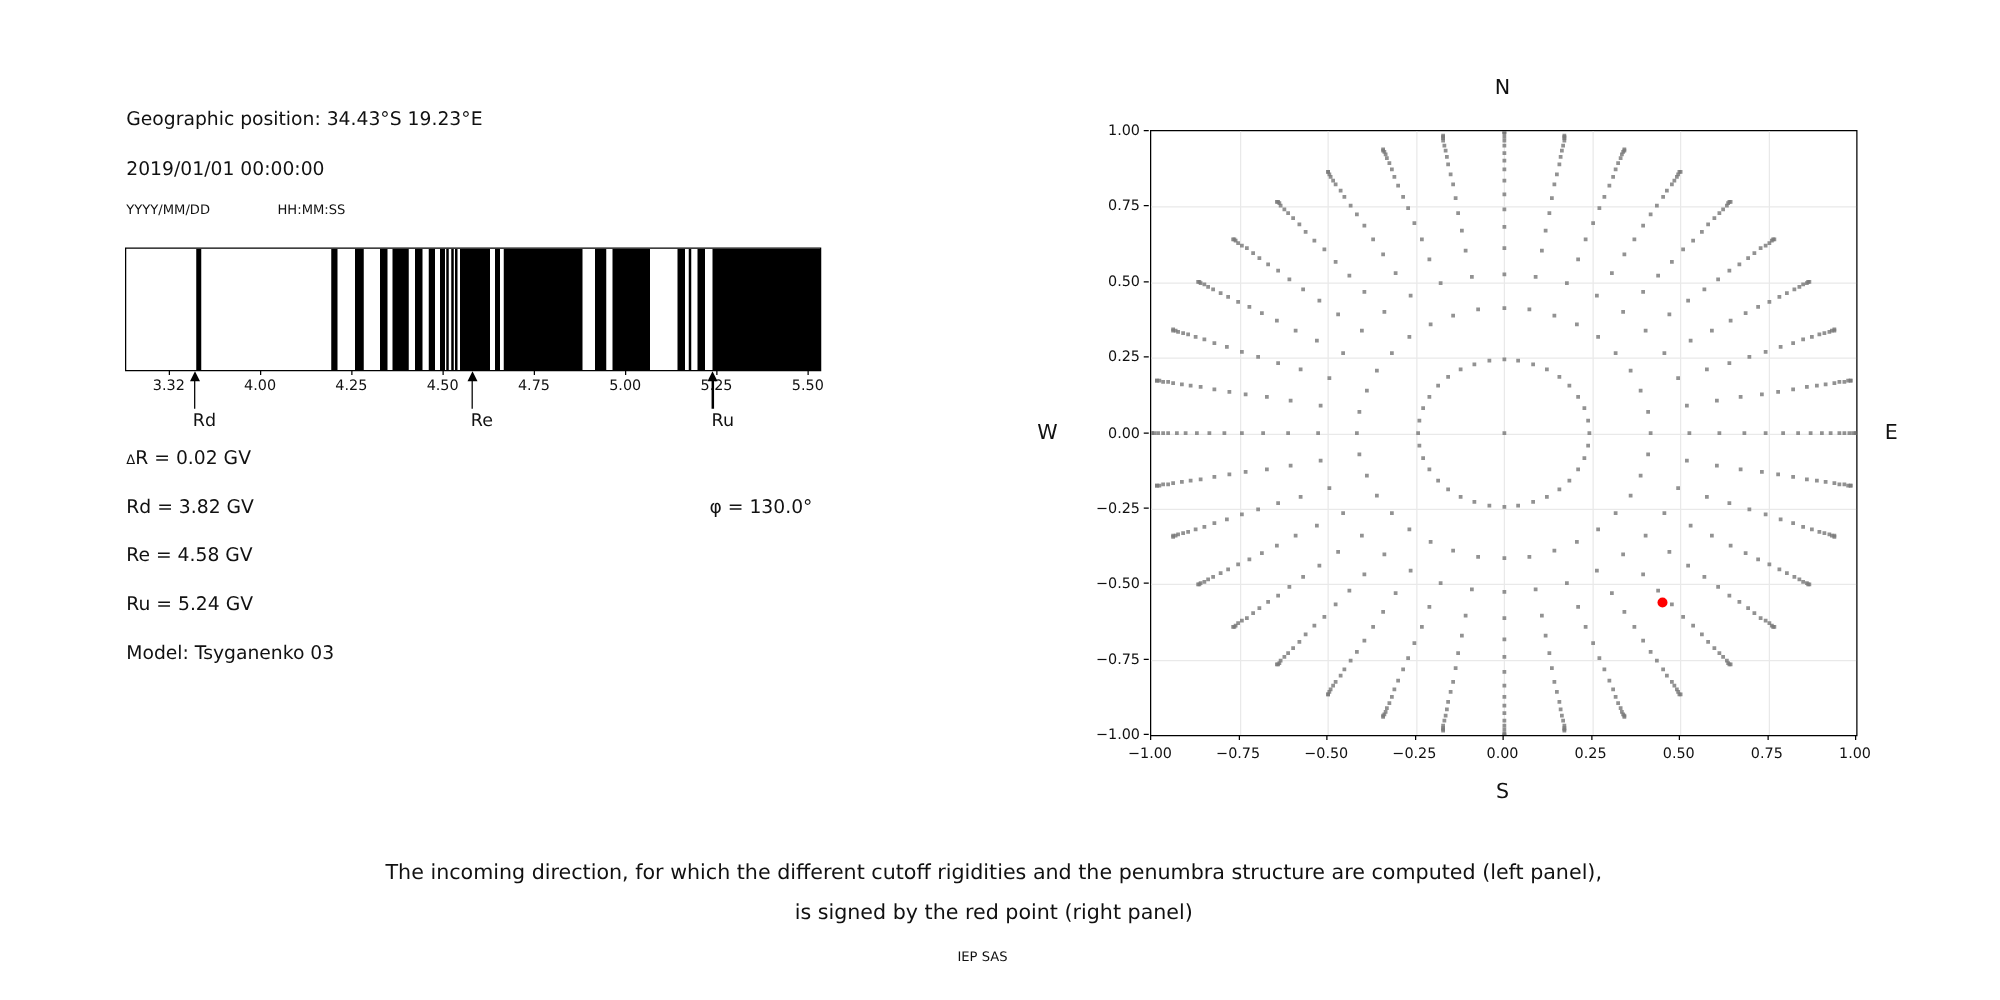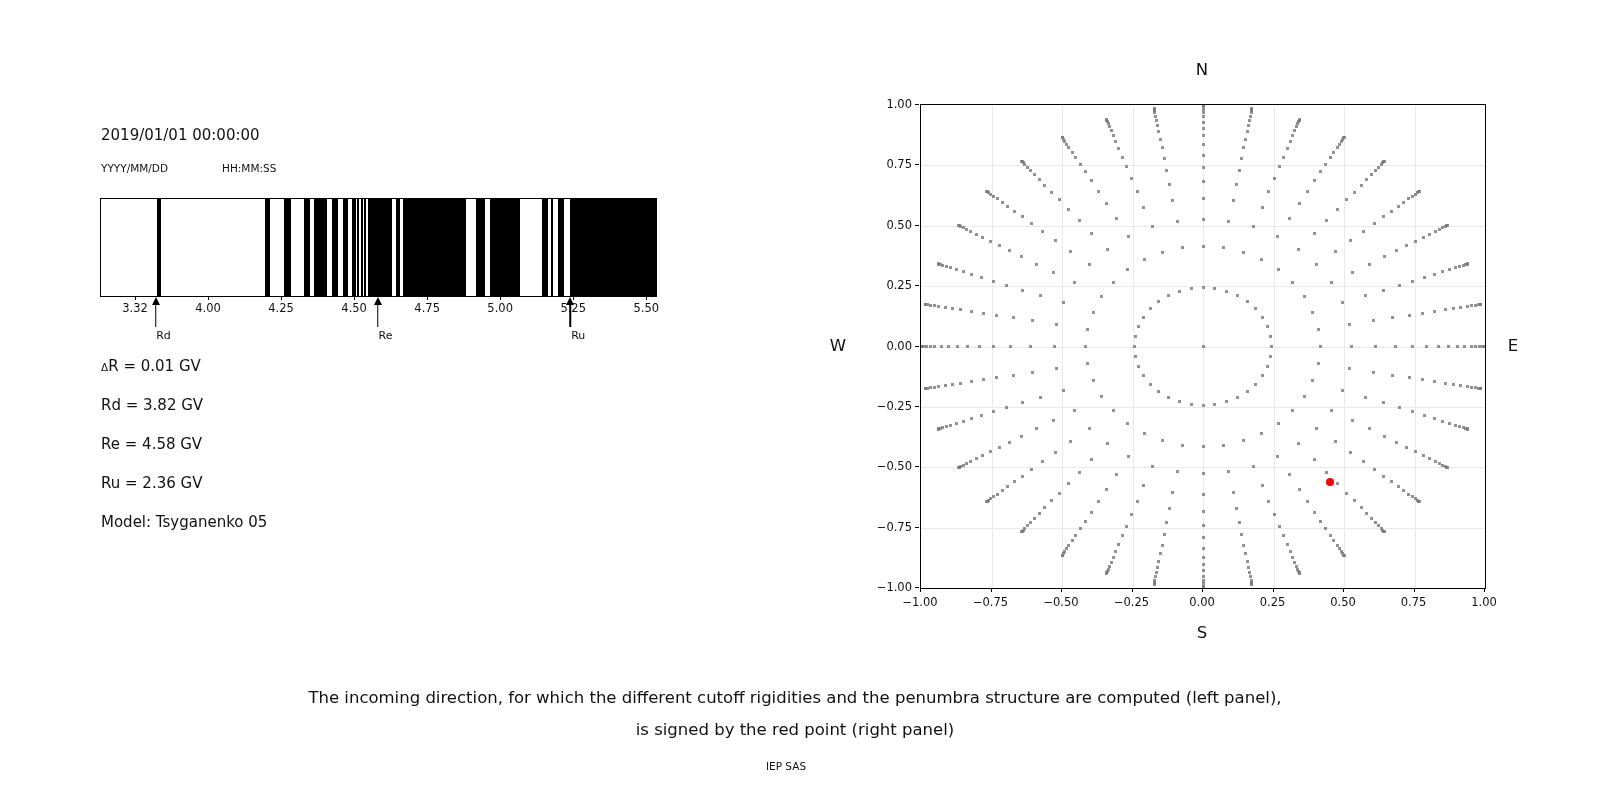--- a/index.html
+++ b/index.html
@@ -14,21 +14,21 @@
   .band{position:absolute;top:0;height:100%;background:#000;}
   #bc-ticks{left:100px;top:296px;width:555px;height:5px;}
   .bc-tick{position:absolute;top:0;width:1px;height:4px;background:#000;}
   #bc-ticklabels{left:100px;top:301px;width:555px;height:16px;}
   .bc-ticklabel{position:absolute;top:0;transform:translateX(-50%);font-size:11.5px;white-space:nowrap;}
   #bc-markers{left:100px;top:297px;width:555px;height:52px;}
   .bc-marker{position:absolute;top:0;width:0;height:52px;}
   .arrow-head{position:absolute;left:0;top:0;transform:translateX(-50%);width:0;height:0;
               border-left:4px solid transparent;border-right:4px solid transparent;border-bottom:8px solid #000;}
   .arrow-shaft{position:absolute;left:0;top:7px;transform:translateX(-50%);width:1.5px;height:23px;background:#000;}
-  .bc-marker-label{position:absolute;left:0;top:32px;transform:translateX(-50%);font-size:11px;padding-left:16px;}
+  .bc-marker-label{position:absolute;left:0;top:32px;transform:translateX(-50%);font-size:14px;padding-left:16px;}
   
   .val-row{left:101px;white-space:nowrap;}
   .val-right{width:550px;left:100px;text-align:right;white-space:nowrap;}
   .delta{font-size:70%;}
   
   #sc-box{left:920px;top:104px;width:564px;height:483px;border:1px solid #000;background:#fff;overflow:hidden;}
   .gridline-v{position:absolute;top:0;width:1px;height:100%;background:#e9e9e9;}
   .gridline-h{position:absolute;left:0;height:1px;width:100%;background:#e9e9e9;}
   .dot{position:absolute;width:3px;height:3px;background:#7a7a7a;opacity:0.82;}
   .red-dot{position:absolute;width:8px;height:8px;border-radius:50%;background:#ff0000;}
@@ -44,20 +44,21 @@
   
   #caption1{left:0;top:688px;width:1590px;text-align:center;font-size:16.5px;}
   #caption2{left:0;top:720px;width:1590px;text-align:center;font-size:16.5px;}
   #credit{left:0;top:760px;width:1572px;text-align:center;font-size:10.5px;}
 </style>
 </head>
 <body>
 
 <div id="canvas">
 
+  <div class="abs txt-main" style="left:101px;top:86px;">Geographic position: 34.43°S 19.23°E</div>
   <div class="abs txt-main" style="left:101px;top:126px;">2019/01/01 00:00:00</div>
   <div class="abs txt-small" style="left:101px;top:162px;">YYYY/MM/DD</div>
   <div class="abs txt-small" style="left:222px;top:162px;">HH:MM:SS</div>
 
   <div id="bc-box" class="abs">
       <div class="band" style="left: 56.0842px; width: 4.08947px; background: rgb(0, 0, 0);"></div>
       <div class="band" style="left: 164.455px; width: 4.08947px; background: rgb(0, 0, 0);"></div>
       <div class="band" style="left: 182.858px; width: 7.30263px; background: rgb(0, 0, 0);"></div>
       <div class="band" style="left: 202.721px; width: 5.84211px; background: rgb(0, 0, 0);"></div>
       <div class="band" style="left: 213.237px; width: 12.8526px; background: rgb(0, 0, 0);"></div>
@@ -108,25 +109,26 @@
         <div class="arrow-shaft"></div>
         <div class="bc-marker-label">Re</div>
       </div>
       <div class="bc-marker" style="left: 470.289px;">
         <div class="arrow-head"></div>
         <div class="arrow-shaft"></div>
         <div class="bc-marker-label">Ru</div>
       </div>
     </div>
 
-  <div class="abs txt-main val-row" style="top:357px;"><span class="delta">Δ</span><span>R = 0.01 GV</span></div>
+  <div class="abs txt-main val-row" style="top:357px;"><span class="delta">Δ</span><span>R = 0.02 GV</span></div>
   <div class="abs txt-main val-row" style="top:396px;">Rd = 3.82 GV</div>
   <div class="abs txt-main val-row" style="top:435px;">Re = 4.58 GV</div>
-  <div class="abs txt-main val-row" style="top:474px;">Ru = 2.36 GV</div>
-  <div class="abs txt-main val-row" style="top:513px;">Model: Tsyganenko 05</div>
+  <div class="abs txt-main val-row" style="top:474px;">Ru = 5.24 GV</div>
+  <div class="abs txt-main val-row" style="top:513px;">Model: Tsyganenko 03</div>
+  <div class="abs txt-main val-right" style="top:396px;">φ = 130.0°</div>
 
   <div class="abs compass" style="left:1122px;top:60px;width:160px;text-align:center;">N</div>
   <div class="abs compass" style="left:1122px;top:623px;width:160px;text-align:center;">S</div>
   <div class="abs compass" style="left:828px;top:336px;width:20px;text-align:center;">W</div>
   <div class="abs compass" style="left:1503px;top:336px;width:20px;text-align:center;">E</div>
   <div id="sc-box" class="abs">
       <div class="gridline-v" style="left: 70.5px;"></div>
       <div class="gridline-v" style="left: 141px;"></div>
       <div class="gridline-v" style="left: 211.5px;"></div>
       <div class="gridline-v" style="left: 282px;"></div>

